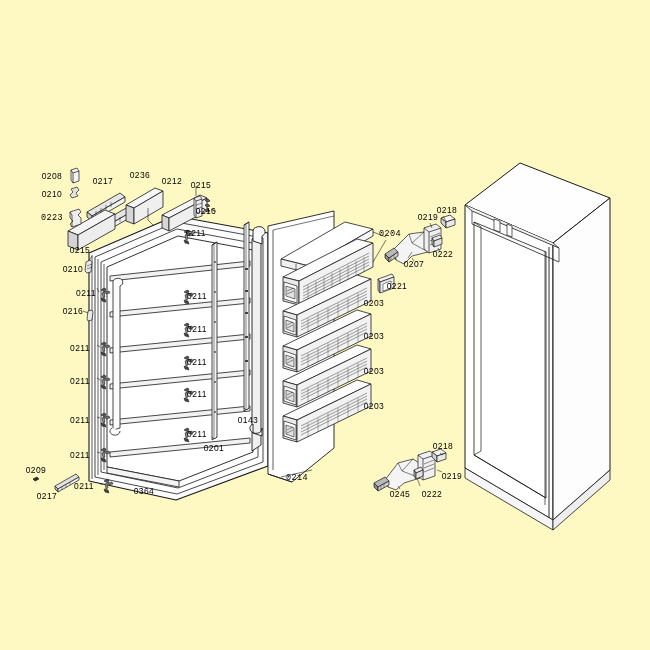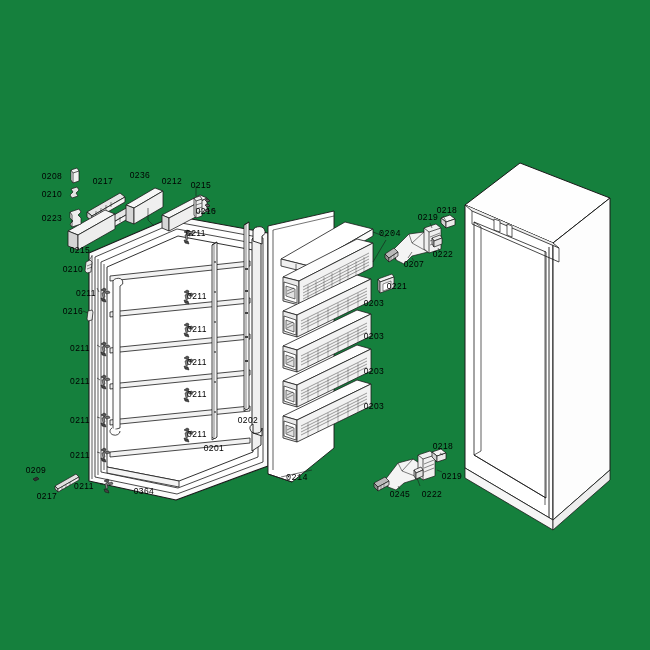--- a/index.html
+++ b/index.html
@@ -1,18 +1,18 @@
 <!DOCTYPE html>
 <html><head>
 <meta charset="utf-8">
 <style>
   html,body{margin:0;padding:0;background:#ffffff;}
   body{width:650px;height:650px;overflow:hidden;
        font-family:"Liberation Sans",sans-serif;}
-  #diagram{position:relative;width:650px;height:650px;background:#15803d;}
+  #diagram{position:relative;width:650px;height:650px;background:#fef9c3;}
   svg#art{position:absolute;left:0;top:0;width:650px;height:650px;}
   .lbl{position:absolute;font-family:"Liberation Sans",sans-serif;
        font-size:8.5px;color:#000;white-space:nowrap;letter-spacing:.4px;
        transform:translate(-50%,-50%);}
 </style>
 </head>
 <body>
 
 <div id="diagram">
 
@@ -464,21 +464,21 @@
     <path d="M440,453 L443,455" fill="none" stroke-width=".55"></path>
     <path d="M437,470 L442,472" fill="none" stroke-width=".55"></path>
     <path d="M417,478 L420,486" fill="none" stroke-width=".55"></path>
     <path d="M398,486 L400,489" fill="none" stroke-width=".55"></path>
   </g>
 </svg>
 
 <div id="labels">
       <div class="lbl" style="left: 52px; top: 176px;">0208</div>
       <div class="lbl" style="left: 52px; top: 194px;">0210</div>
-      <div class="lbl" style="left: 52px; top: 218px;">0223</div>
+      <div class="lbl" style="left: 52px; top: 218px; font-family: Liberation Mono, monospace;">0223</div>
       <div class="lbl" style="left: 103px; top: 181px;">0217</div>
       <div class="lbl" style="left: 140px; top: 175px;">0236</div>
       <div class="lbl" style="left: 172px; top: 181px;">0212</div>
       <div class="lbl" style="left: 201px; top: 185px;">0215</div>
       <div class="lbl" style="left: 206px; top: 211px;">0216</div>
       <div class="lbl" style="left: 80px; top: 250px;">0215</div>
       <div class="lbl" style="left: 73px; top: 269px;">0210</div>
       <div class="lbl" style="left: 86px; top: 293px;">0211</div>
       <div class="lbl" style="left: 73px; top: 311px;">0216</div>
       <div class="lbl" style="left: 80px; top: 348px;">0211</div>
@@ -489,21 +489,21 @@
       <div class="lbl" style="left: 36px; top: 470px; text-align: right;">0209</div>
       <div class="lbl" style="left: 47px; top: 496px;">0217</div>
       <div class="lbl" style="left: 196px; top: 233px;">0211</div>
       <div class="lbl" style="left: 197px; top: 296px;">0211</div>
       <div class="lbl" style="left: 197px; top: 329px;">0211</div>
       <div class="lbl" style="left: 197px; top: 362px;">0211</div>
       <div class="lbl" style="left: 197px; top: 394px;">0211</div>
       <div class="lbl" style="left: 197px; top: 434px;">0211</div>
       <div class="lbl" style="left: 144px; top: 491px;">0364</div>
       <div class="lbl" style="left: 214px; top: 448px;">0201</div>
-      <div class="lbl" style="left: 248px; top: 420px;">0202</div>
+      <div class="lbl" style="left: 248px; top: 420px;">0143</div>
       <div class="lbl" style="left: 390px; top: 234px; font-family: Liberation Mono, monospace;">0204</div>
       <div class="lbl" style="left: 397px; top: 286px;">0221</div>
       <div class="lbl" style="left: 374px; top: 303px;">0203</div>
       <div class="lbl" style="left: 374px; top: 336px;">0203</div>
       <div class="lbl" style="left: 374px; top: 371px;">0203</div>
       <div class="lbl" style="left: 374px; top: 406px;">0203</div>
       <div class="lbl" style="left: 297px; top: 478px; font-family: Liberation Mono, monospace;">0214</div>
       <div class="lbl" style="left: 428px; top: 217px;">0219</div>
       <div class="lbl" style="left: 447px; top: 210px;">0218</div>
       <div class="lbl" style="left: 443px; top: 254px;">0222</div>

